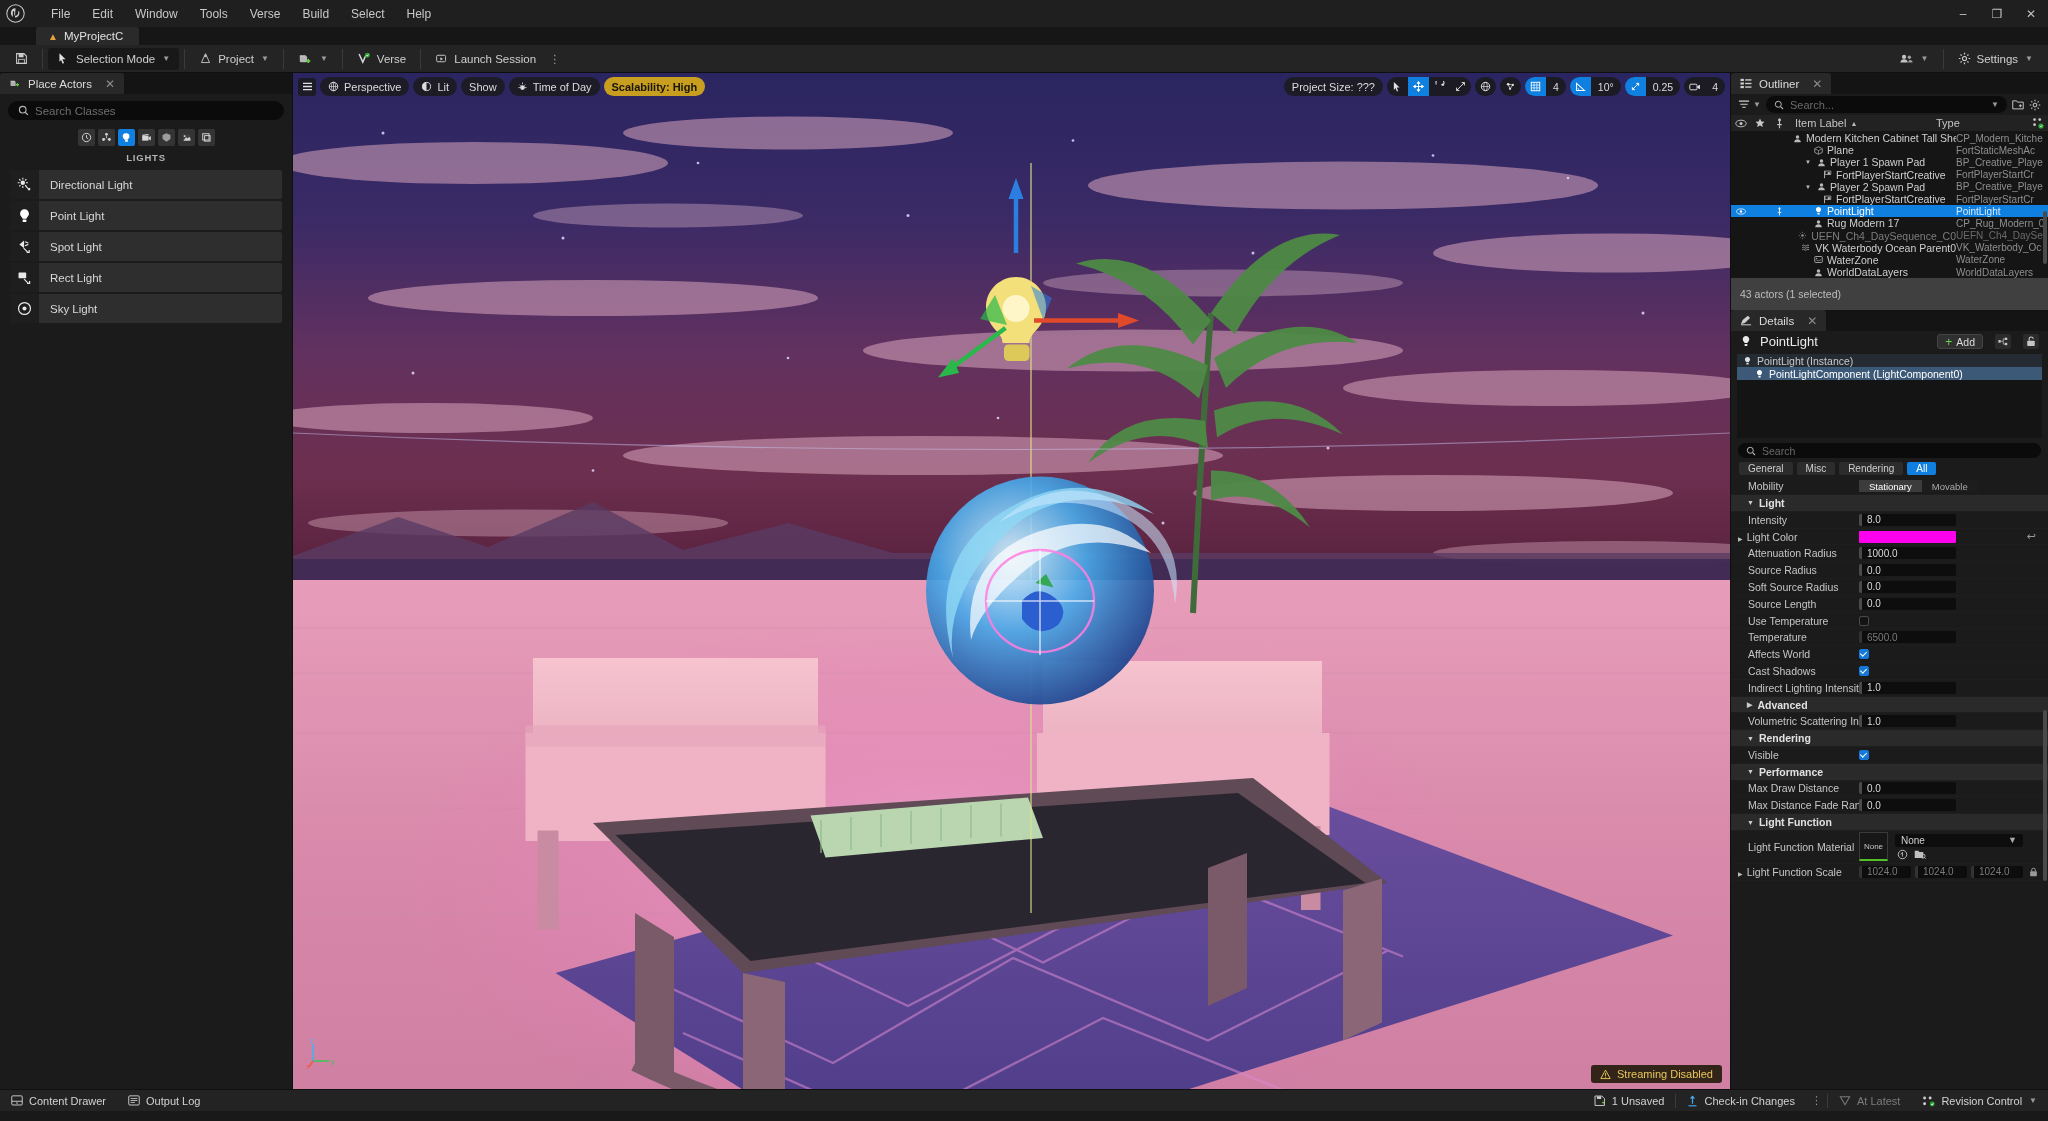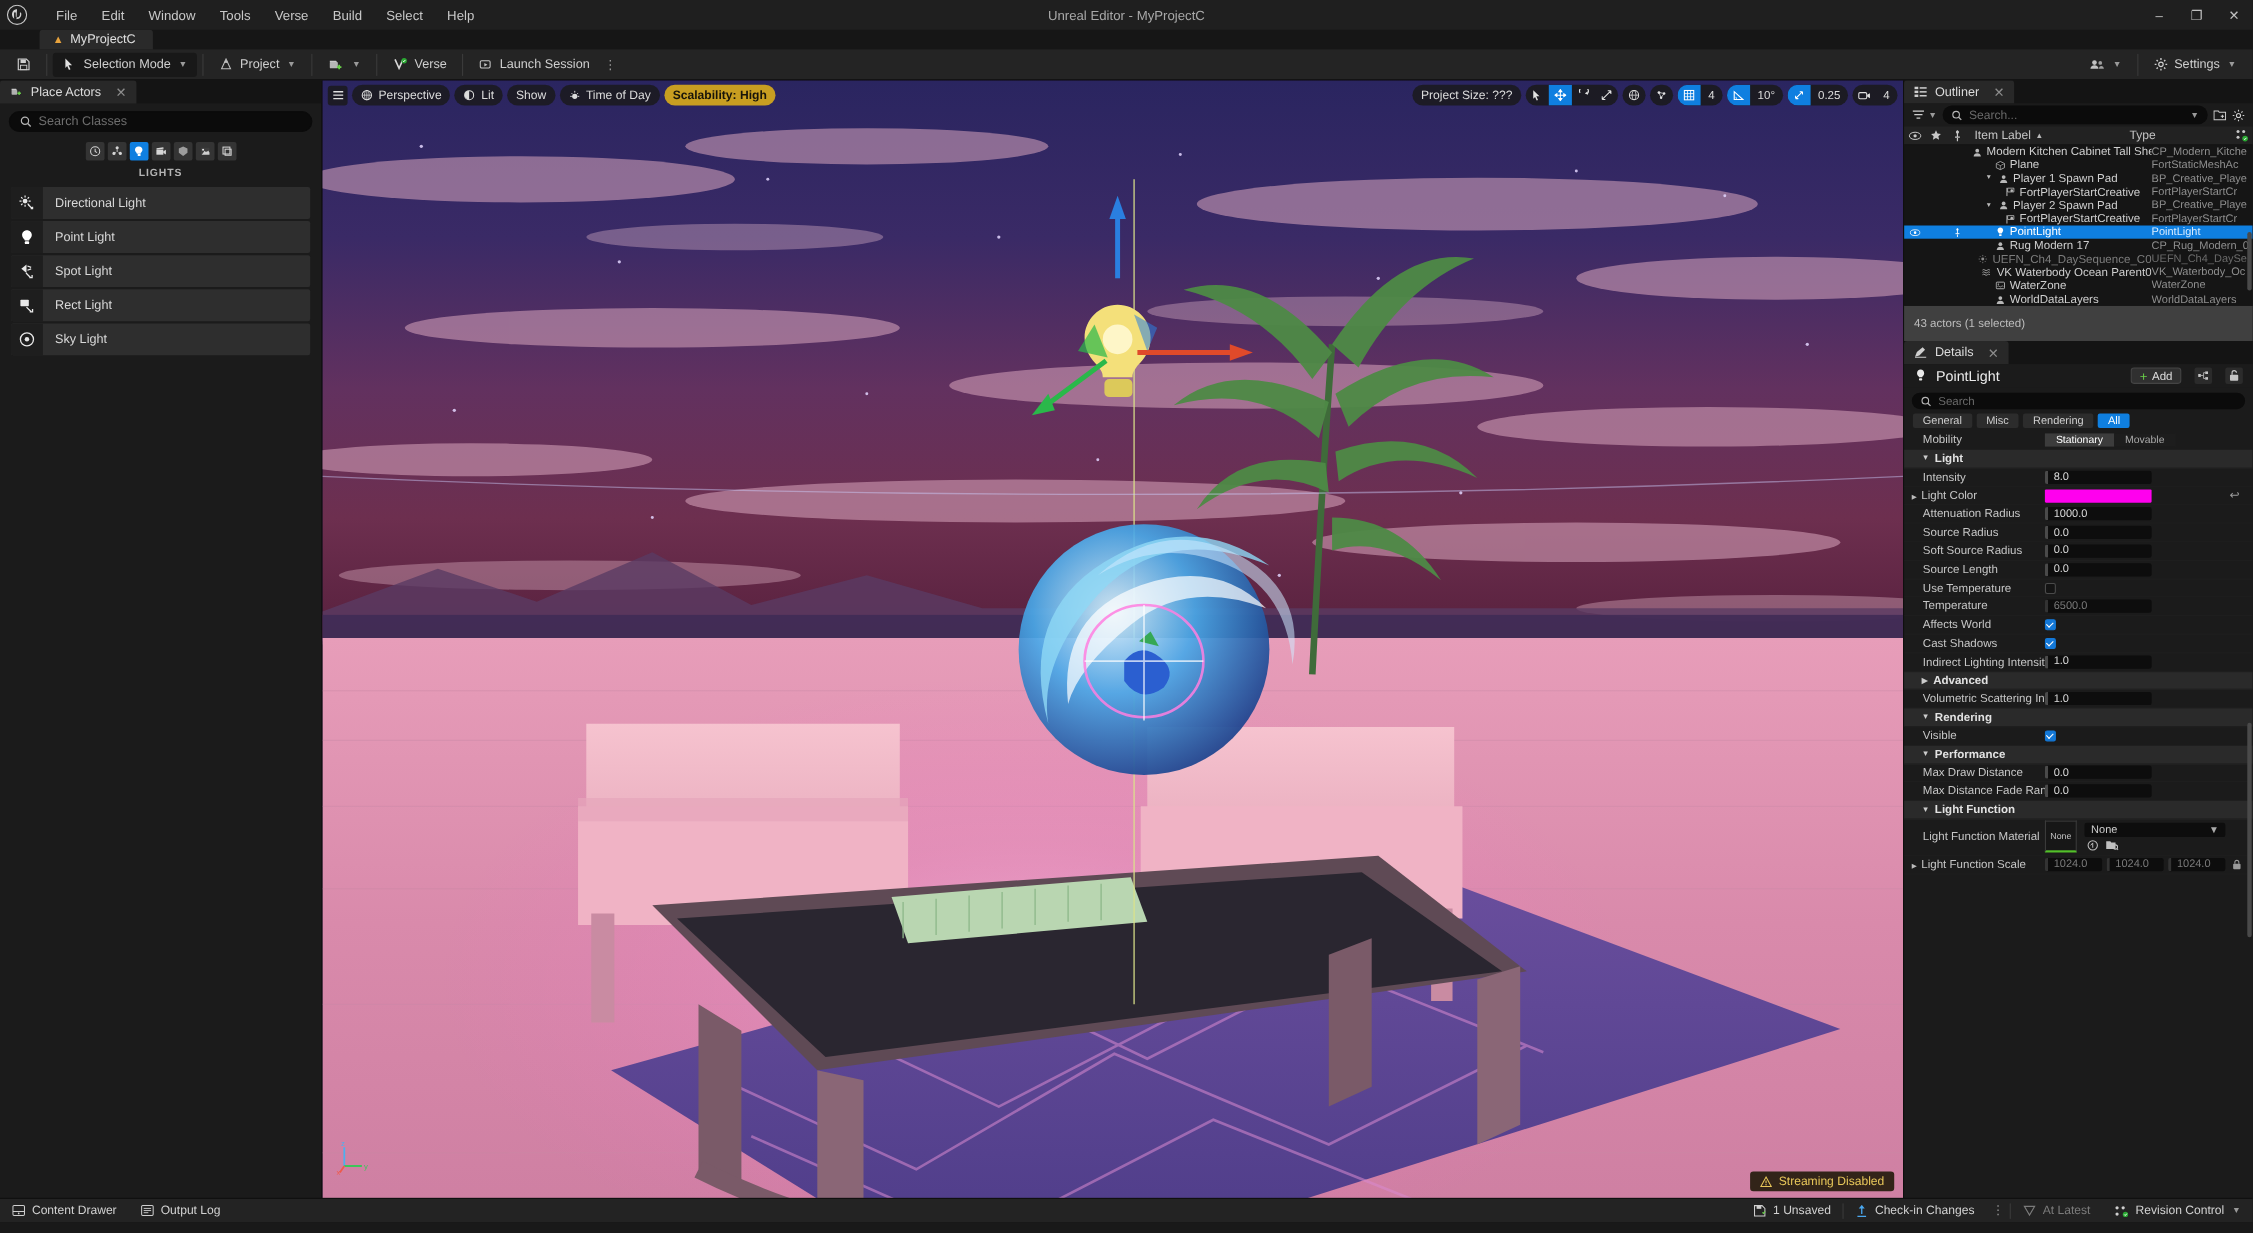--- a/index.html
+++ b/index.html
@@ -325,21 +325,20 @@
     <div class="menu">
       <div class="menu-item">File</div>
       <div class="menu-item">Edit</div>
       <div class="menu-item">Window</div>
       <div class="menu-item">Tools</div>
       <div class="menu-item">Verse</div>
       <div class="menu-item">Build</div>
       <div class="menu-item">Select</div>
       <div class="menu-item">Help</div>
     </div>
-    <div class="win-title">Unreal Editor - MyProjectC</div>
     <div class="win-btns">
       <div class="win-btn">–</div>
       <div class="win-btn">❐</div>
       <div class="win-btn close">✕</div>
     </div>
   </div>
 
   <div class="tabrow">
     <div class="proj-tab">
       <span class="tri">▲</span>
@@ -1249,20 +1248,41 @@
               </svg>
           </div>
           <div class="det-sq">
             <svg width="10" height="11" viewBox="0 0 12 13">
                 <rect x="1.5" y="5.6" width="9" height="6.4" rx="1" fill="#c6c6c6"></rect>
                 <path d="M3.8 5.6V3.6a2.4 2.4 0 014.8-.3" fill="none" stroke="#c6c6c6" stroke-width="1.3"></path>
               </svg>
           </div>
         </div>
 
+        <div class="comp-box">
+          <div class="comp-row head">
+            <span class="ico">
+              <svg width="9" height="10" viewBox="0 0 12 13">
+                  <path d="M6 1c1.9 0 3.4 1.5 3.4 3.4 0 1.3-.8 2.2-1.3 2.8-.4.5-.5.7-.5 1.1H4.4c0-.4-.1-.6-.5-1.1C3.4 6.6 2.6 5.7 2.6 4.4 2.6 2.5 4.1 1 6 1z" fill="#e0e0e0"></path>
+                  <rect x="4.4" y="9" width="3.2" height="2.2" rx="0.8" fill="#e0e0e0"></rect>
+                </svg>
+            </span>
+            <span>PointLight (Instance)</span>
+          </div>
+          <div class="comp-row sel">
+            <span class="ico">
+              <svg width="9" height="10" viewBox="0 0 12 13">
+                  <path d="M6 1c1.9 0 3.4 1.5 3.4 3.4 0 1.3-.8 2.2-1.3 2.8-.4.5-.5.7-.5 1.1H4.4c0-.4-.1-.6-.5-1.1C3.4 6.6 2.6 5.7 2.6 4.4 2.6 2.5 4.1 1 6 1z" fill="#fff"></path>
+                  <rect x="4.4" y="9" width="3.2" height="2.2" rx="0.8" fill="#fff"></rect>
+                </svg>
+            </span>
+            <span>PointLightComponent (LightComponent0)</span>
+          </div>
+          <div style="height:54px"></div>
+        </div>
 
         <div class="det-search">
           <span class="ico">
             <svg width="10" height="10" viewBox="0 0 14 14">
                 <circle cx="6" cy="6" r="4.2" fill="none" stroke="#b6b6b6" stroke-width="1.4"></circle>
                 <path d="M9.2 9.2L12.6 12.6" stroke="#b6b6b6" stroke-width="1.6"></path>
               </svg>
           </span>
           <input readonly="" placeholder="Search" style="">
         </div>

